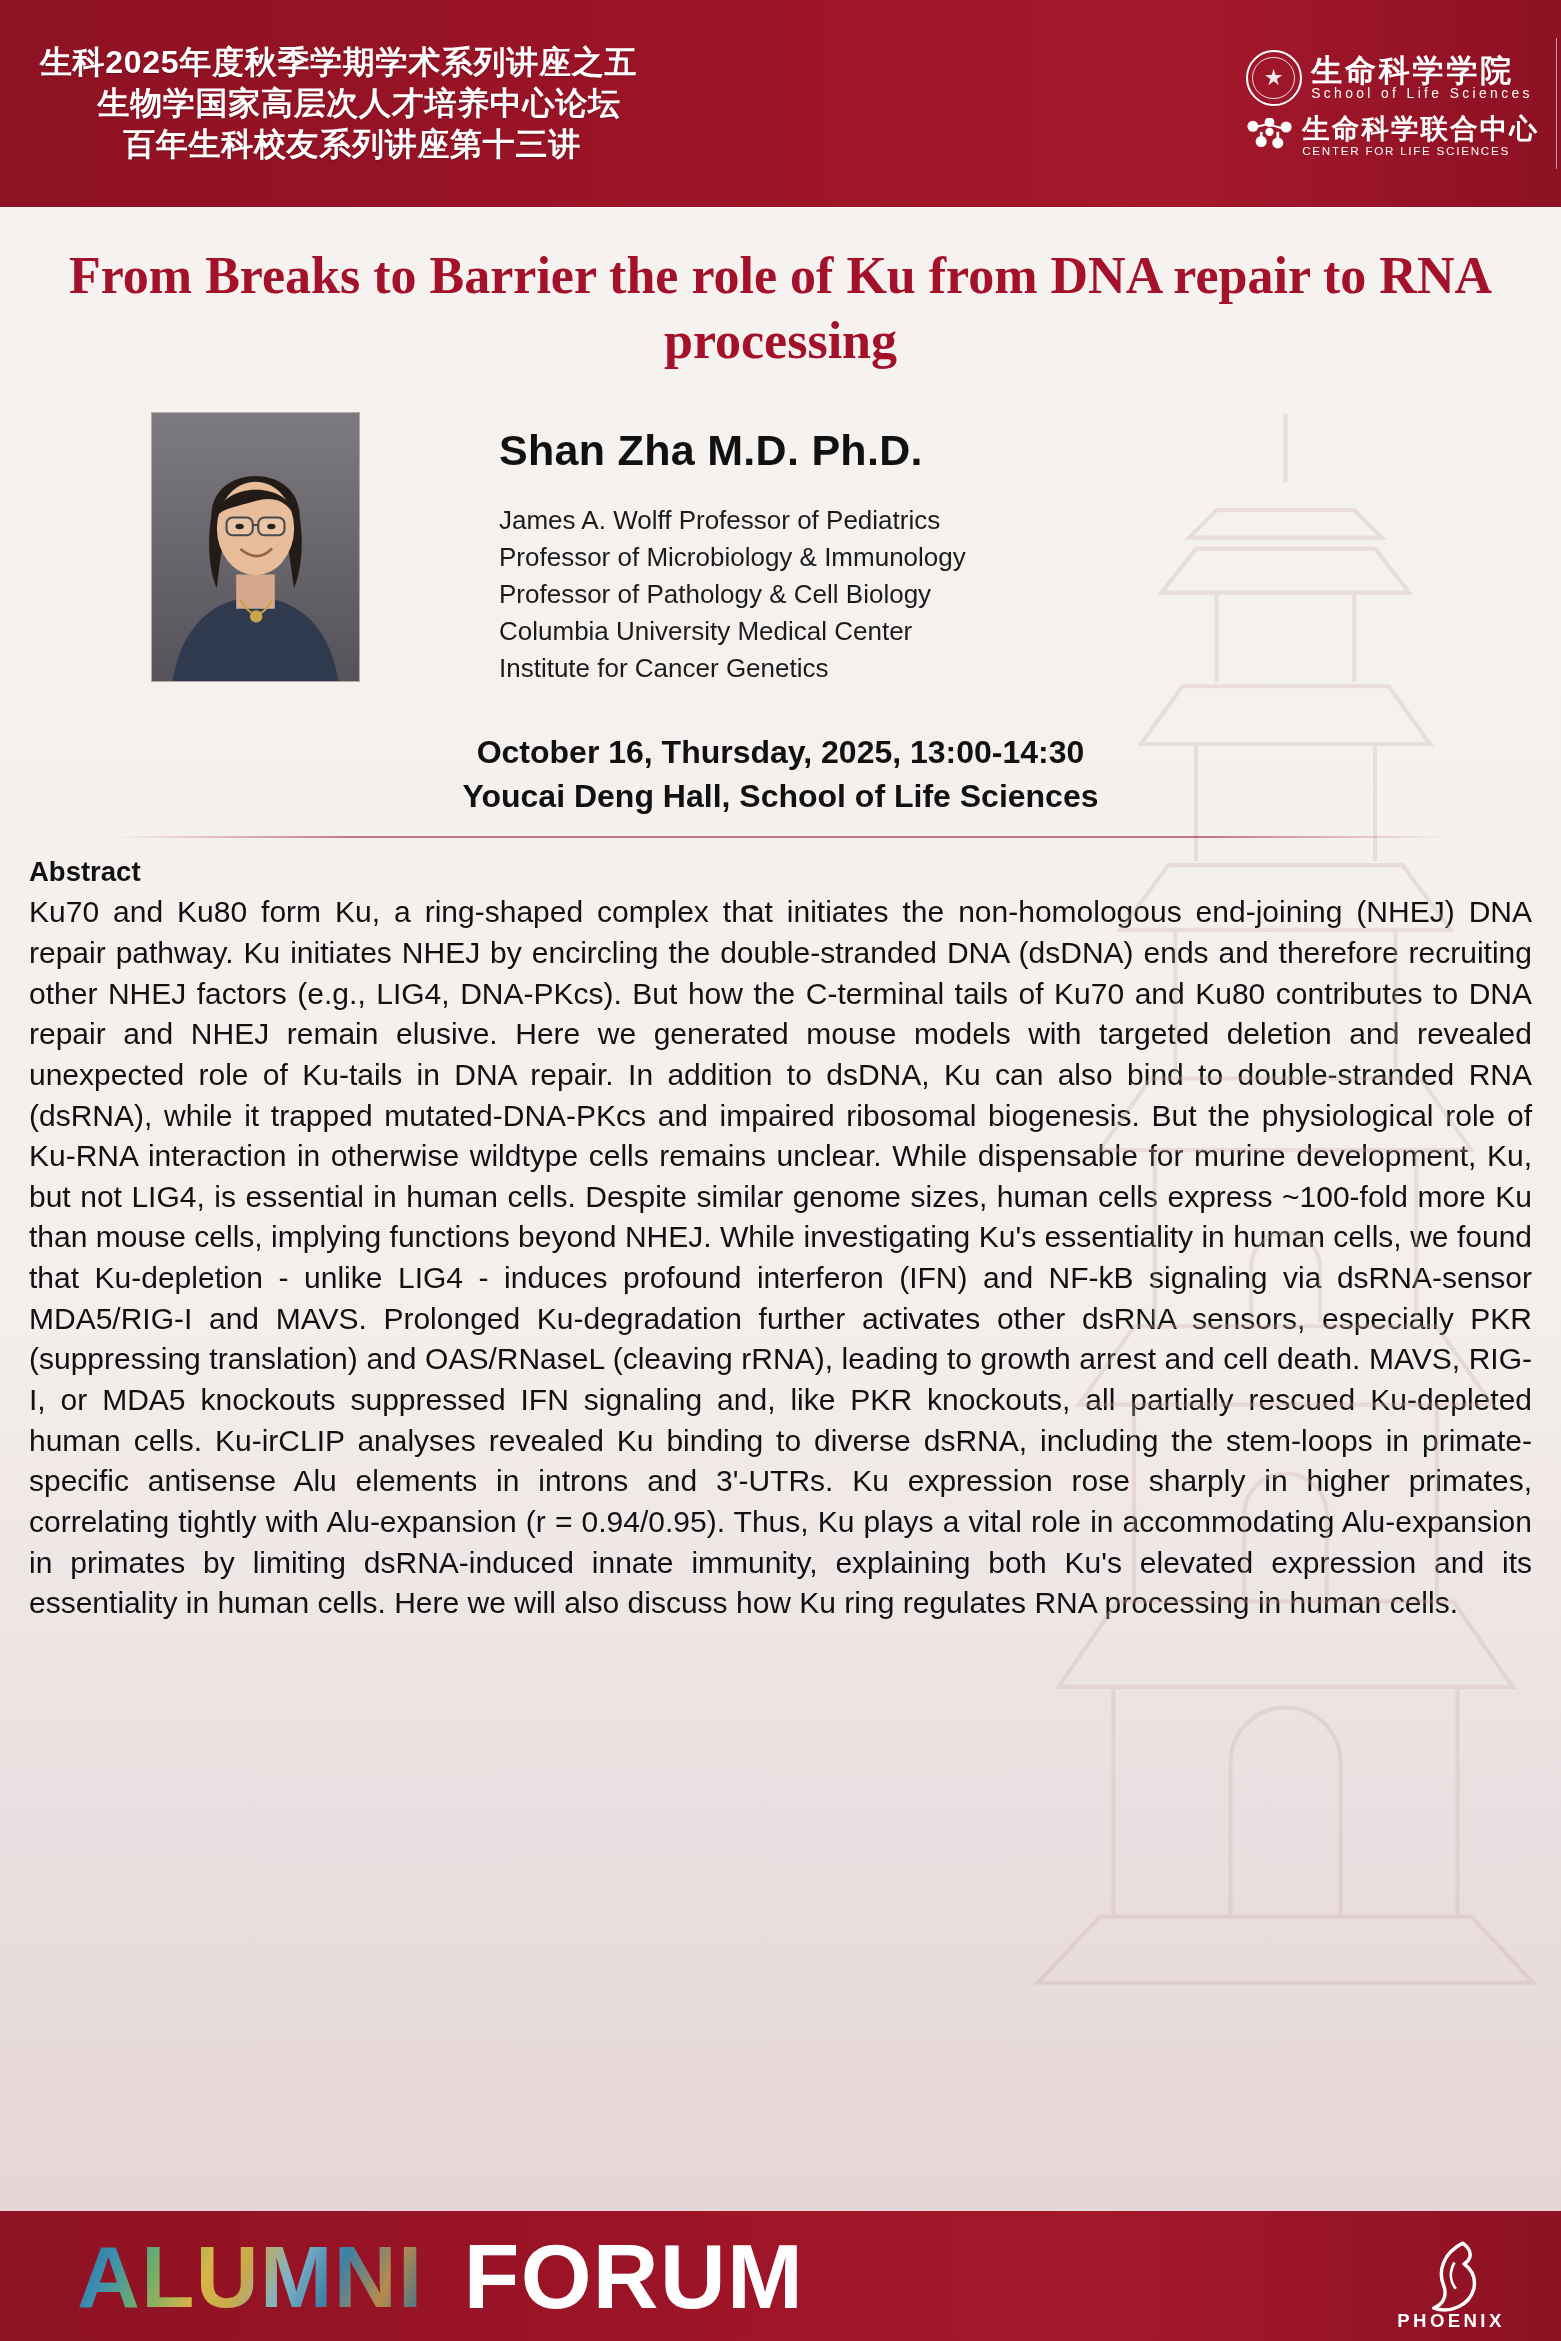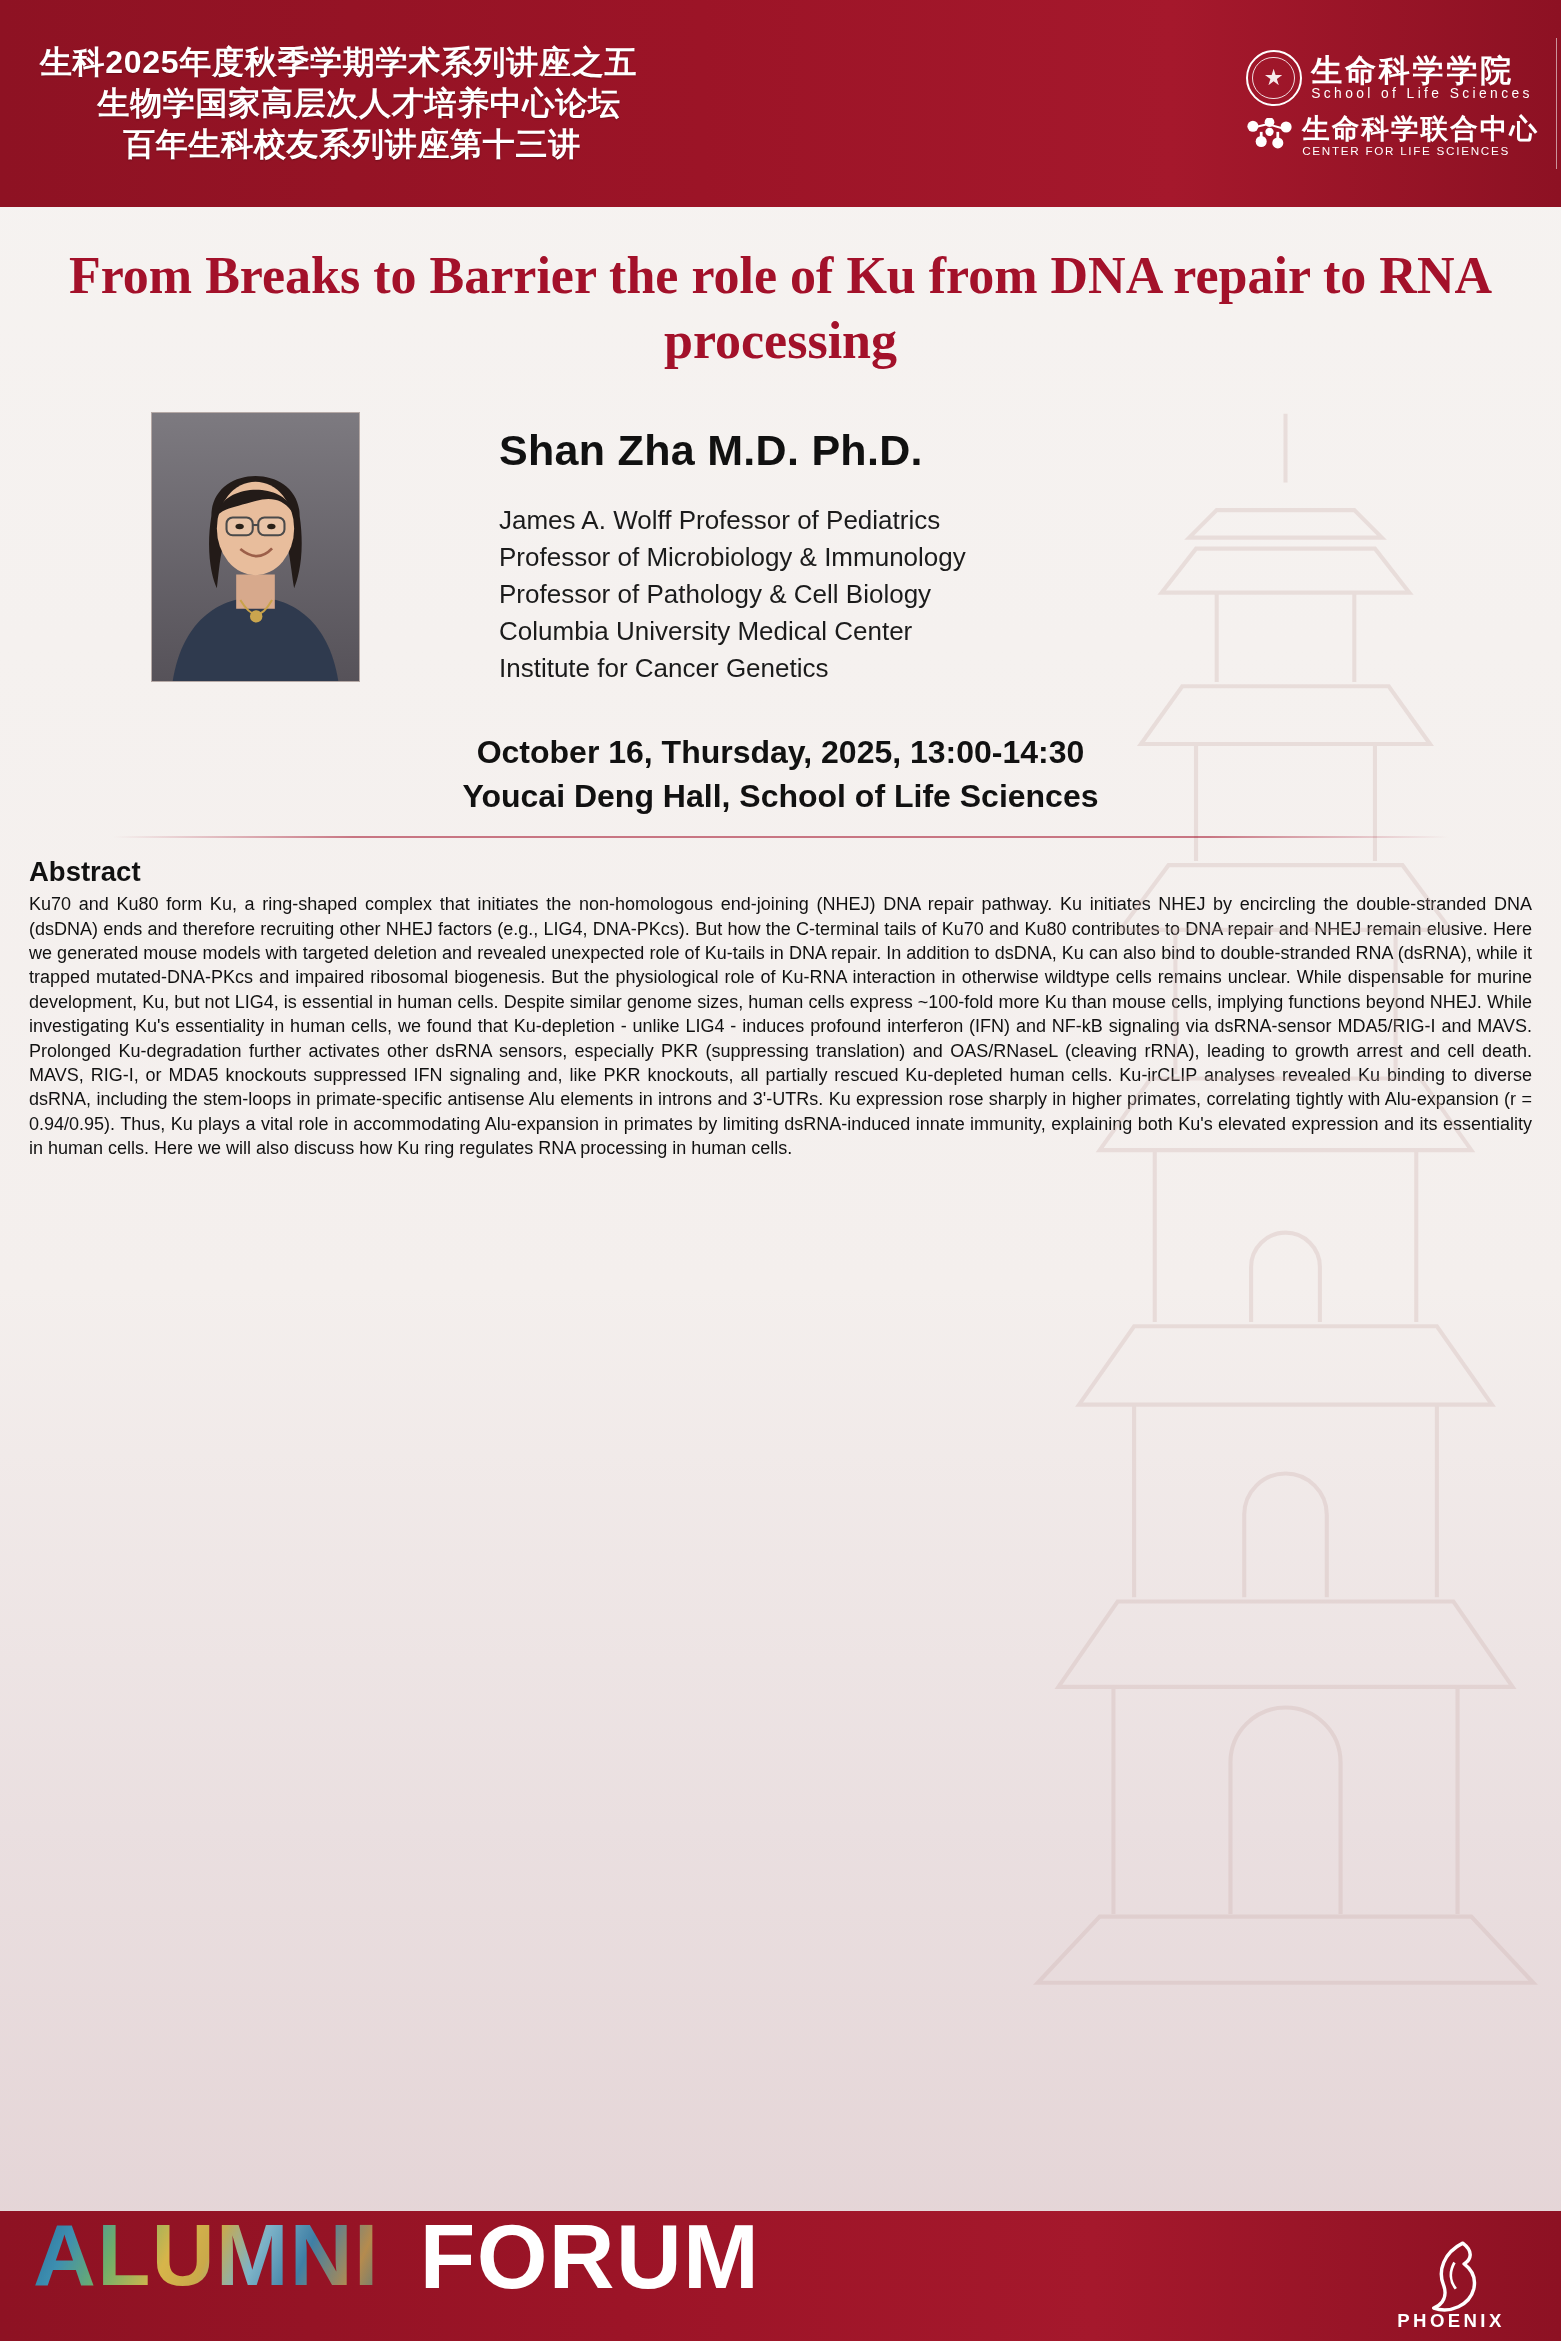--- a/index.html
+++ b/index.html
@@ -211,35 +211,37 @@
   .abstract-wrap {
     margin: 18px 29px 0 29px;
   }
   .abstract-heading {
     font-size: 27.5px;
     font-weight: bold;
     color: #111;
     margin-bottom: 4.1px;
   }
   .abstract-body {
-    font-size: 18px;
+    font-size: 30px;
     line-height: 1.355;
     color: #111;
     text-align: justify;
     text-justify: inter-word;
   }
 
   
   .footer {
     position: absolute;
     left: 0; right: 0; bottom: 0;
     height: 131px;
     background: linear-gradient(to right, #8e1223 0%, #9c1427 40%, #a5182c 70%, #8d1123 100%);
     display: flex;
+    align-items: center;
     overflow: hidden;
+    padding-left: 44px;
   }
   .alumni-word {
     position: relative;
     margin-left: 33px;
     font-size: 87px;
     font-weight: bold;
     letter-spacing: 1.4px;
     line-height: 1;
     color: transparent;
     background-image:

